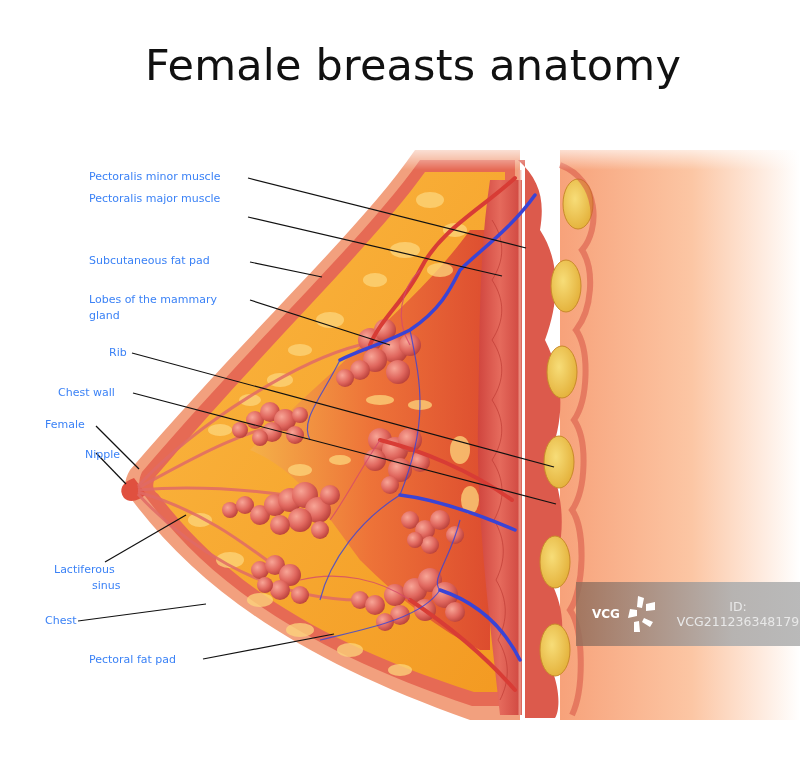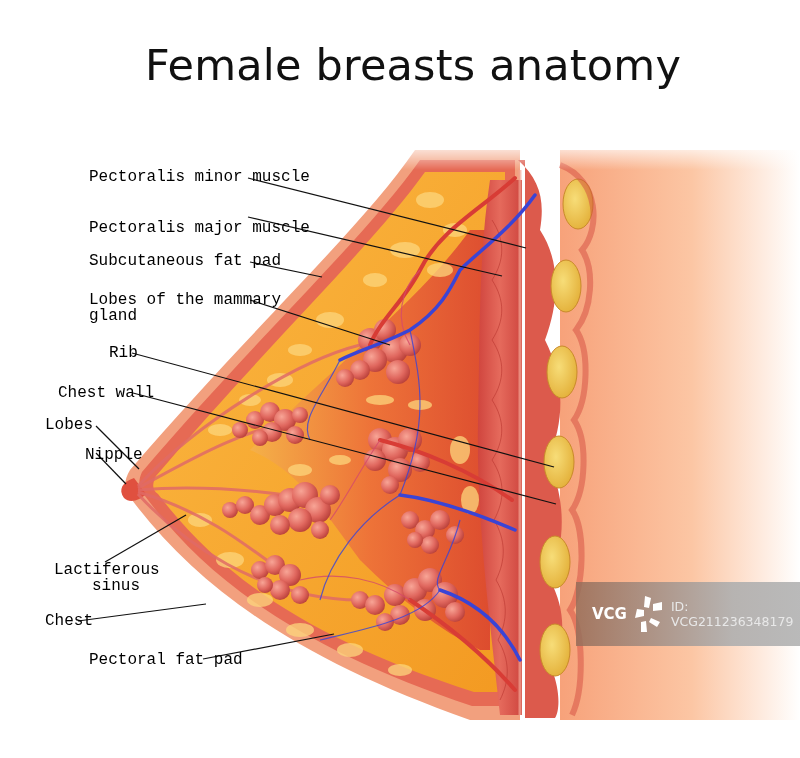--- a/index.html
+++ b/index.html
@@ -1,27 +1,27 @@
 <!DOCTYPE html>
 <html><head>
   <meta charset="utf-8">
   <style>
     html, body { margin: 0; padding: 0; background: #ffffff; }
     body { width: 800px; height: 758px; position: relative; overflow: hidden;
            font-family: "DejaVu Sans", sans-serif; }
     .title { position: absolute; left: 0; top: 40px; width: 826px; text-align: center;
              font-size: 43px; color: #111; letter-spacing: 0.2px; font-weight: normal; }
-    .label { position: absolute; font-size: 16px; color: #000000; line-height: 16px; white-space: nowrap; font-family: Liberation Mono, monospace; }
+    .label { position: absolute; font-size: 11px; color: #3b82f6; line-height: 16px; white-space: nowrap; }
     svg.art { position: absolute; left: 0; top: 0; }
     .watermark { position: absolute; left: 576px; top: 582px; width: 224px; height: 64px;
                  background: linear-gradient(90deg, rgba(150,110,90,0.85) 0%, rgba(175,175,175,0.9) 70%, rgba(178,178,178,0.9) 100%);
                  display: flex; align-items: center; }
-    .wm-logo { color: #fff; font-weight: bold; font-size: 15px; margin-left: 16px; font-family: "DejaVu Sans", sans-serif; }
+    .wm-logo { color: #fff; font-weight: bold; font-size: 12px; margin-left: 16px; font-family: "DejaVu Sans", sans-serif; }
     .wm-star { width: 30px; height: 36px; margin-left: 6px; position: relative; }
-    .wm-id { color: #e8e8e8; font-size: 12.5px; margin-left: 8px; font-family: "DejaVu Sans", sans-serif; }
+    .wm-id { color: #e8e8e8; font-size: 12.5px; margin-left: 20px; font-family: "DejaVu Sans", sans-serif; text-align: center; }
   </style>
 </head>
 <body>
 
 <svg class="art" width="800" height="758" viewBox="0 0 800 758" xmlns="http://www.w3.org/2000/svg">
   <defs>
     <linearGradient id="glow" x1="0" y1="0" x2="1" y2="0">
       <stop offset="0" stop-color="#f7a27a"></stop>
       <stop offset="0.55" stop-color="#fcc6a4"></stop>
       <stop offset="1" stop-color="#ffffff"></stop>
@@ -214,27 +214,27 @@
     <line x1="96" y1="453" x2="126" y2="484"></line>
     <line x1="105" y1="562" x2="186" y2="515"></line>
     <line x1="78" y1="621" x2="206" y2="604"></line>
     <line x1="203" y1="659" x2="334" y2="634"></line>
   </g>
 </svg>
 
 <div class="title">Female breasts anatomy</div>
 
 <div class="label" style="left:89px; top:169px;">Pectoralis minor muscle</div>
-<div class="label" style="left:89px; top:220px;">Pectoralis major muscle</div>
+<div class="label" style="left:89px; top:191px;">Pectoralis major muscle</div>
 <div class="label" style="left:89px; top:253px;">Subcutaneous fat pad</div>
 <div class="label" style="left:89px; top:292px;">Lobes of the mammary</div>
 <div class="label" style="left:89px; top:308px;">gland</div>
 <div class="label" style="left:109px; top:345px;">Rib</div>
 <div class="label" style="left:58px; top:385px;">Chest wall</div>
-<div class="label" style="left:45px; top:417px;">Lobes</div>
+<div class="label" style="left:45px; top:417px;">Female</div>
 <div class="label" style="left:45px; top:447px;margin-left:40px;">Nipple</div>
 <div class="label" style="left:54px; top:562px;">Lactiferous</div>
 <div class="label" style="left:45px; top:578px;margin-left:47px;">sinus</div>
 <div class="label" style="left:45px; top:613px;">Chest</div>
 <div class="label" style="left:89px; top:652px;">Pectoral fat pad</div>
 
 <div class="watermark">
   <span class="wm-logo">VCG</span>
   <span class="wm-star">
     <svg width="30" height="36" viewBox="0 0 30 36">

